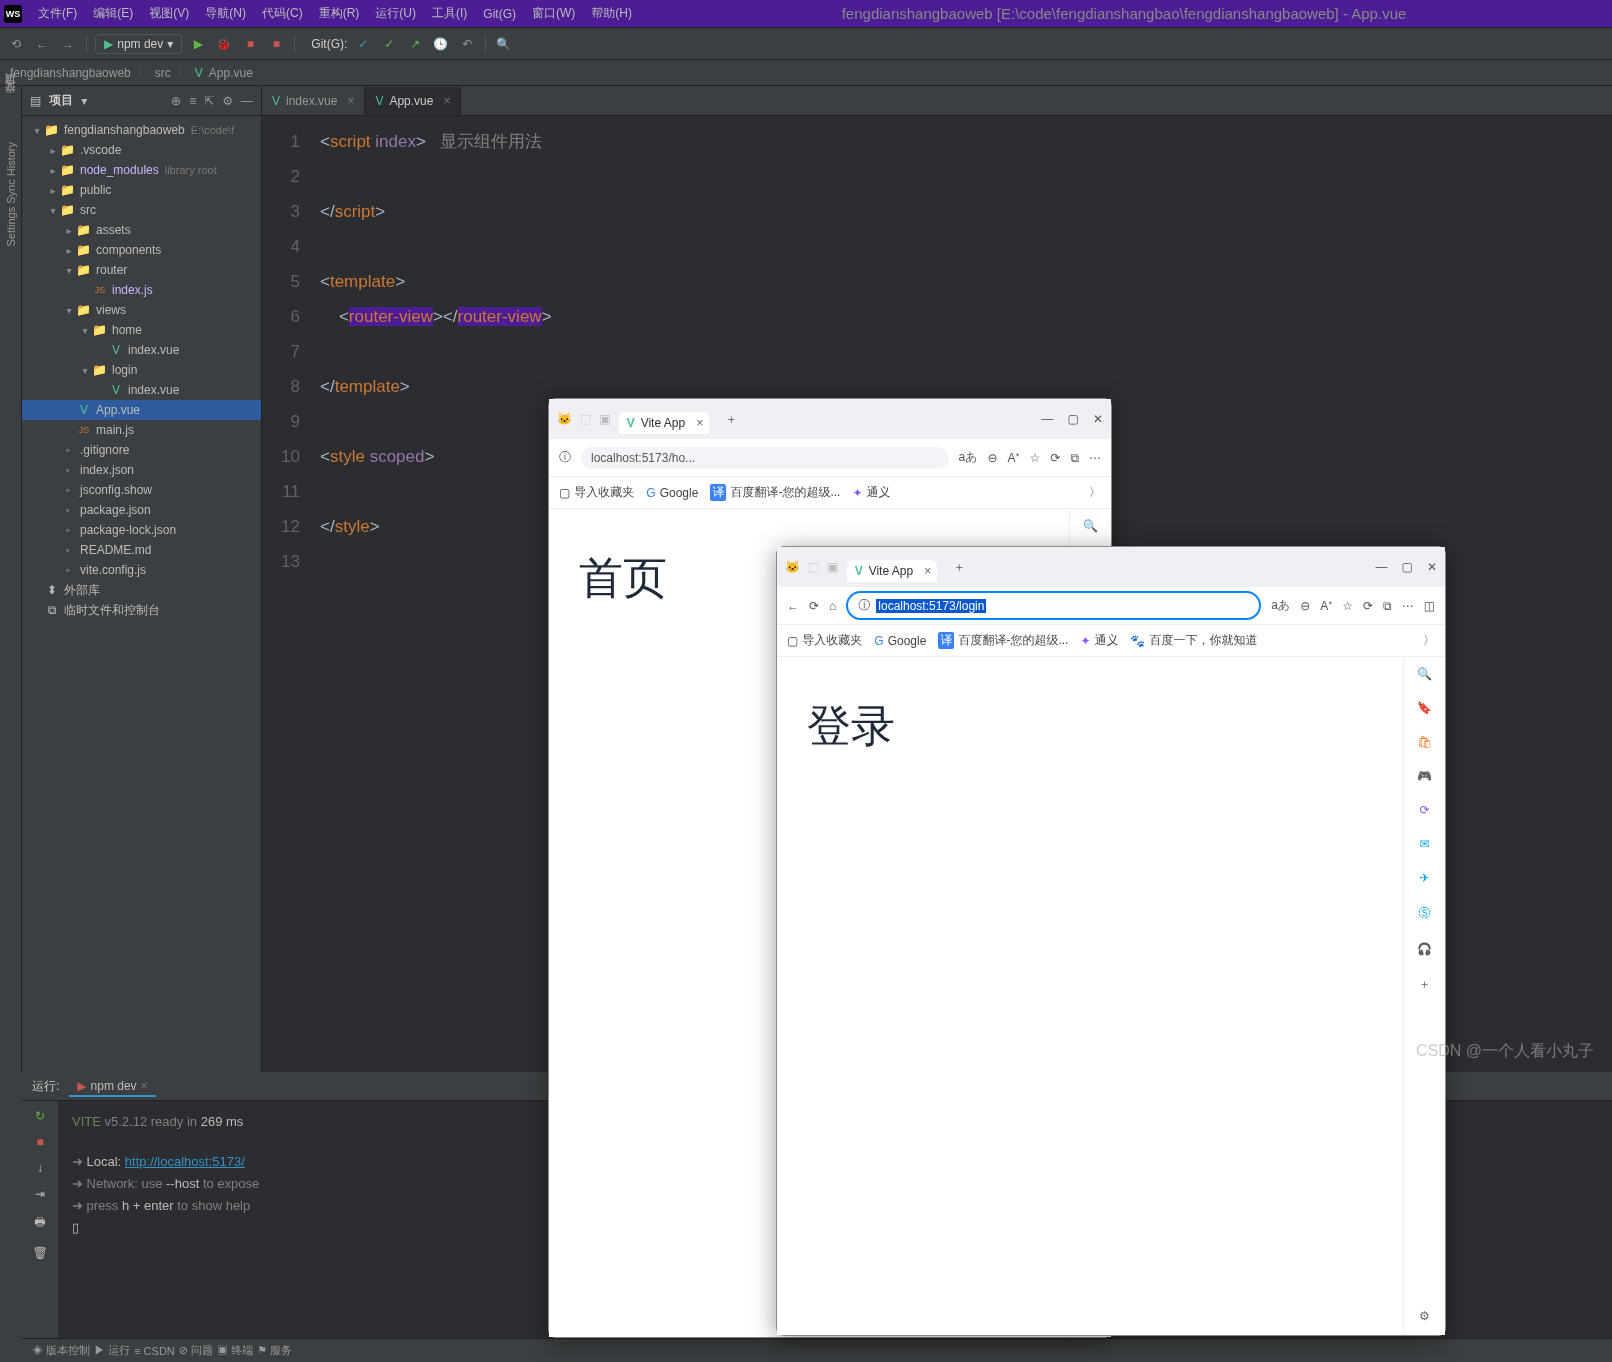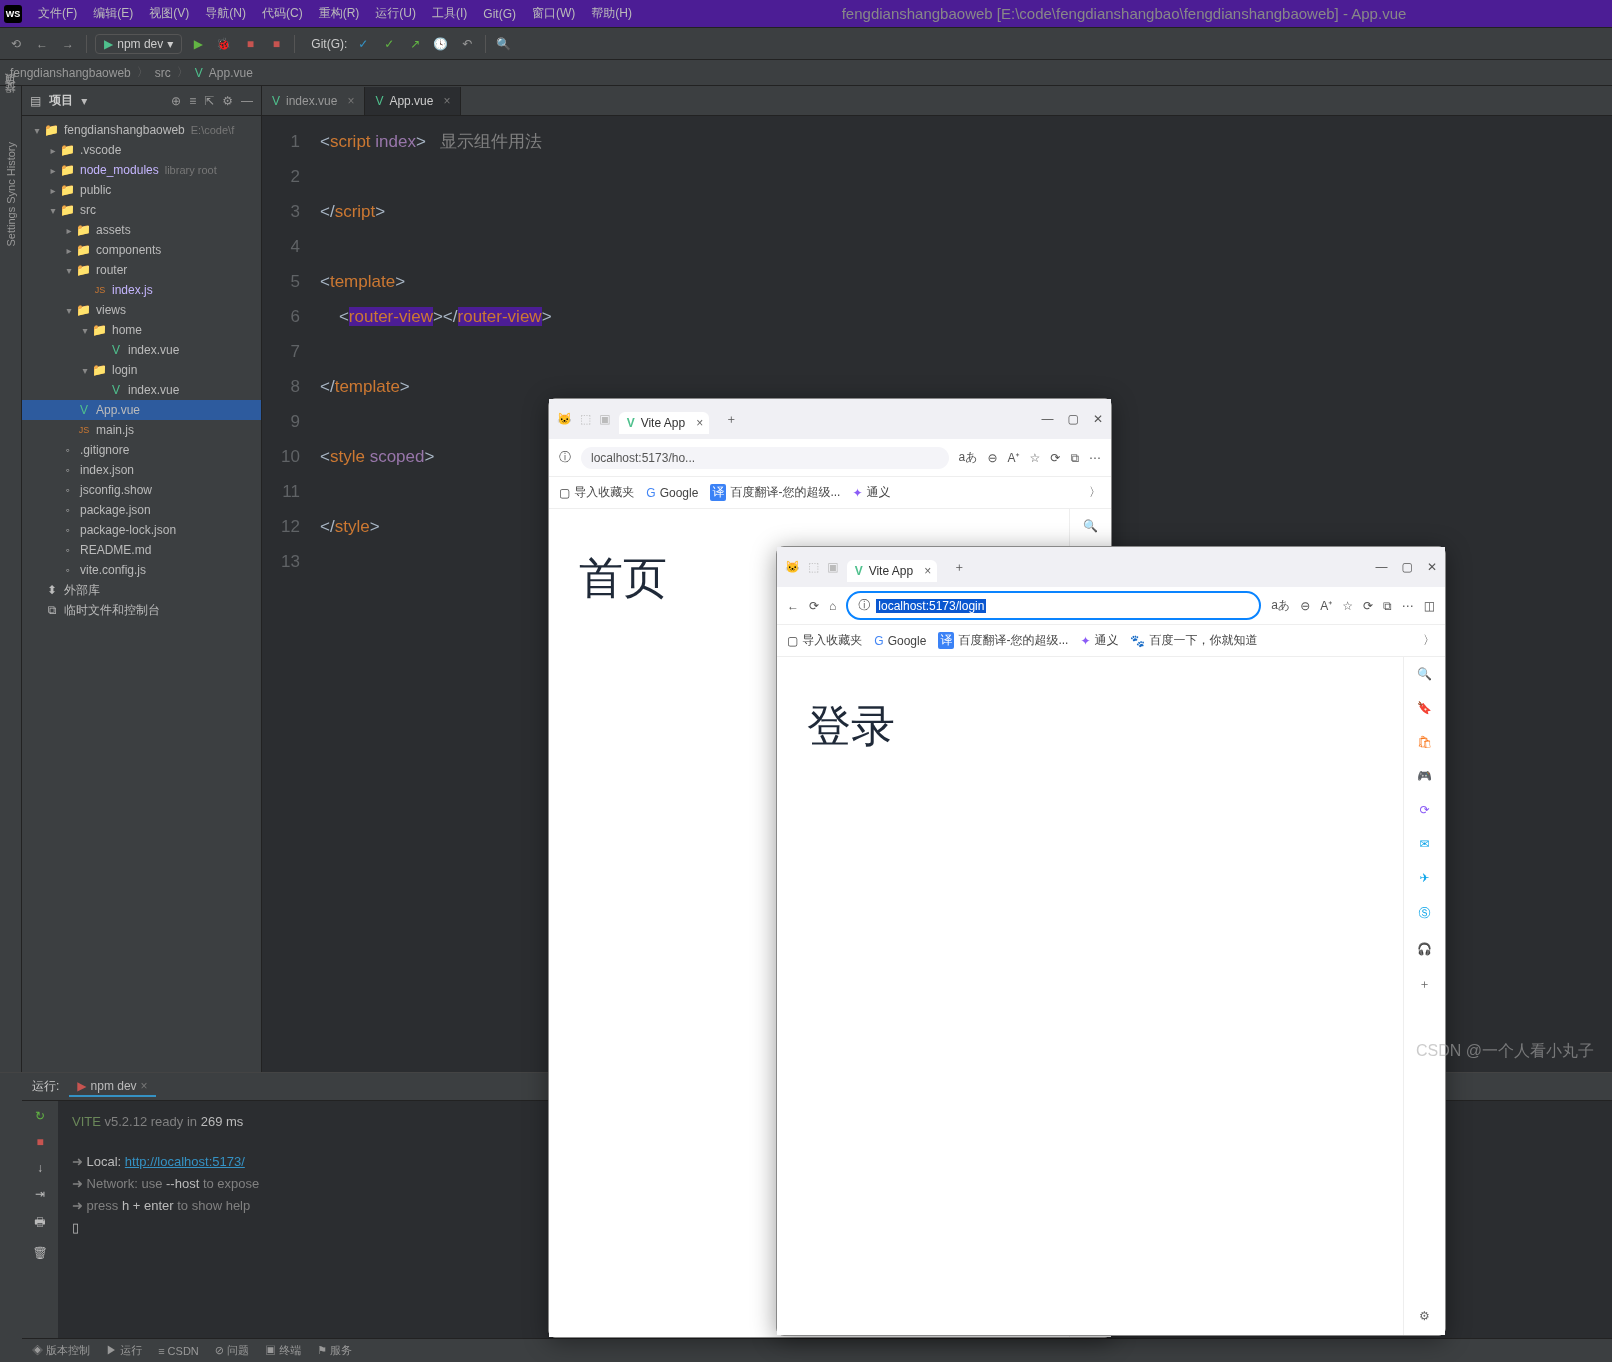--- a/index.html
+++ b/index.html
@@ -49,21 +49,21 @@
 .btm-gutter{width:22px;background:#3c3f41;display:flex;flex-direction:column;align-items:center}
 .btm-body{flex:1;display:flex;flex-direction:column}
 .run-tabs{height:28px;display:flex;align-items:center;gap:10px;padding:0 10px;background:#3c3f41;border-bottom:1px solid #222}
 .run-tabs .lbl{color:#ccc}
 .run-tabs .rtab{display:flex;align-items:center;gap:4px;padding:2px 8px;border-bottom:2px solid #3592c4}
 .run-tools{width:36px;background:#3c3f41;display:flex;flex-direction:column;align-items:center;padding-top:8px;gap:12px}
 .console{flex:1;padding:10px 14px;font-family:Consolas,monospace;font-size:13px;color:#bbb;line-height:22px}
 .console .g{color:#6a8759}
 .console .link{color:#3592c4;text-decoration:underline}
 .console .dim{color:#808080}
-.statusbar{height:24px;background:#3c3f41;border-top:1px solid #222;display:flex;align-items:center;padding:0 10px;gap:16px;color:#999;font-size:11px}
+.statusbar{height:24px;background:#3c3f41;border-top:1px solid #222;display:flex;align-items:center;padding:0 10px;gap:4px;color:#999;font-size:11px}
 .browser{position:absolute;background:#fff;border:1px solid #888;border-radius:8px;box-shadow:0 4px 24px rgba(0,0,0,0.4);display:flex;flex-direction:column}
 .br-titlebar{height:40px;display:flex;align-items:center;padding:0 8px;gap:8px;background:#f0f0f4}
 .br-tab{display:flex;align-items:center;gap:6px;background:#fff;border-radius:6px 6px 0 0;padding:4px 24px 4px 8px;font-size:12px;color:#333;position:relative;margin-top:8px}
 .br-tab .vico{color:#4fc08d;font-weight:bold}
 .br-tab .x{position:absolute;right:6px;color:#666;cursor:pointer}
 .br-newtab{color:#555;padding:0 8px;cursor:pointer}
 .br-winbtns{margin-left:auto;display:flex;gap:14px;color:#555}
 .br-addr{height:38px;display:flex;align-items:center;padding:0 10px;gap:10px;background:#fff;border-bottom:1px solid #eee}
 .br-addr .ico{color:#555;cursor:pointer}
 .addrbar{flex:1;display:flex;align-items:center;gap:6px;background:#f4f4f8;border-radius:18px;padding:4px 10px;font-size:12px;color:#555}

